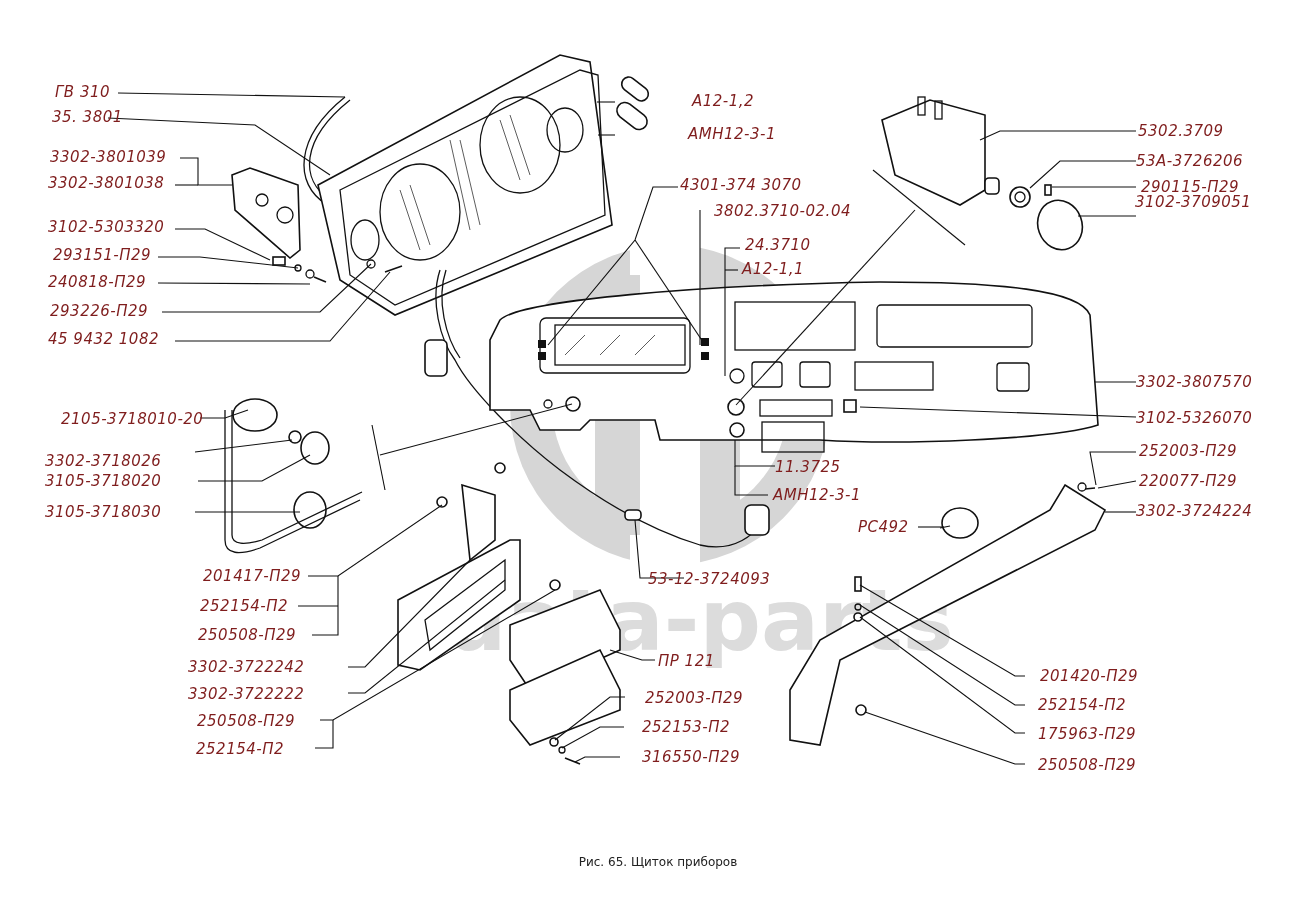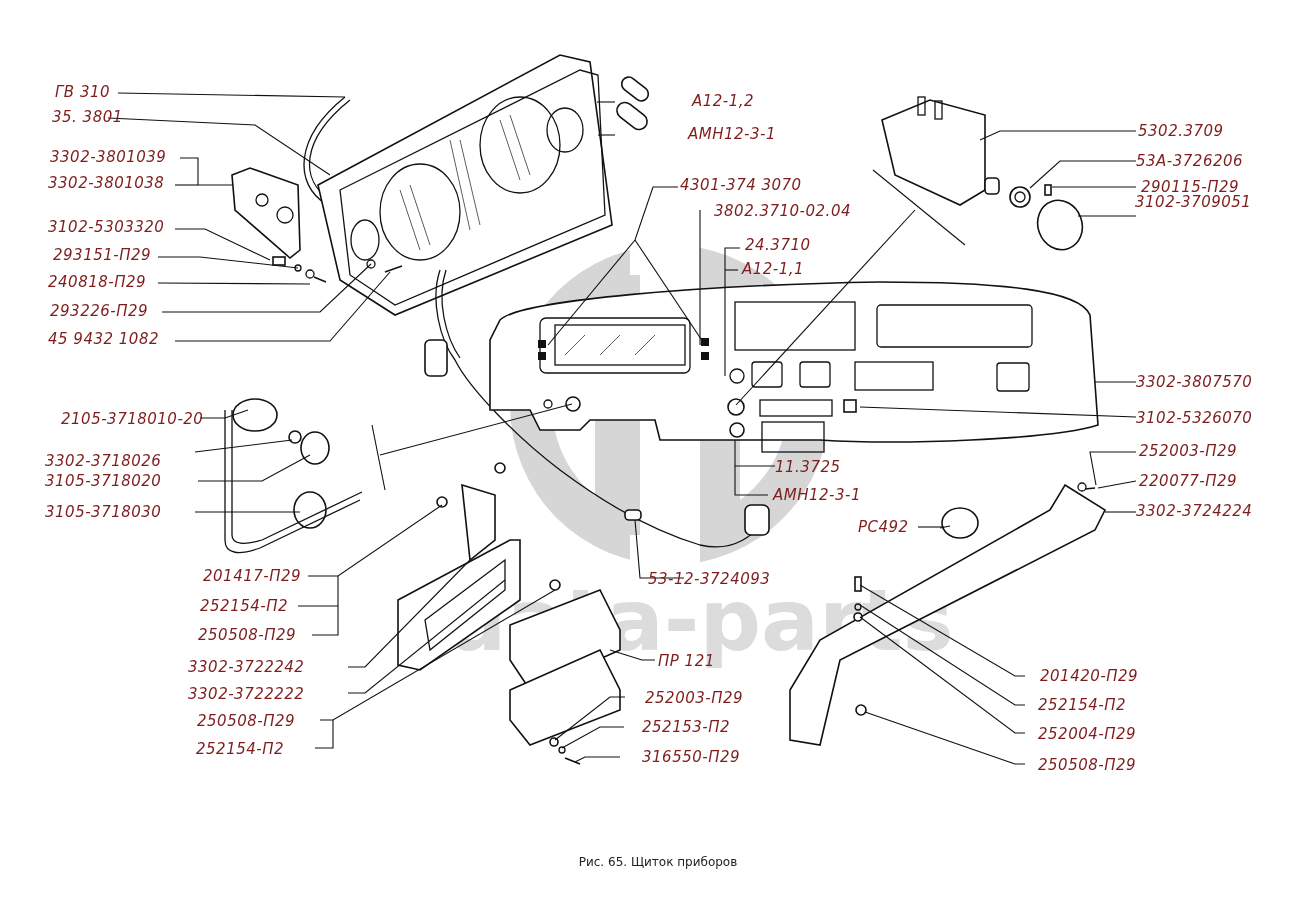--- a/index.html
+++ b/index.html
@@ -253,17 +253,17 @@
 <span class="lbl" style="left:197px;top:712px;">250508-П29</span>
 <span class="lbl" style="left:196px;top:740px;">252154-П2</span>
 
 <span class="lbl" style="left:658px;top:652px;">ПР 121</span>
 <span class="lbl" style="left:645px;top:689px;">252003-П29</span>
 <span class="lbl" style="left:642px;top:718px;">252153-П2</span>
 <span class="lbl" style="left:642px;top:748px;">316550-П29</span>
 
 <span class="lbl" style="left:1040px;top:667px;">201420-П29</span>
 <span class="lbl" style="left:1038px;top:696px;">252154-П2</span>
-<span class="lbl" style="left:1038px;top:725px;">252004-П29</span>
+<span class="lbl" style="left:1038px;top:725px;">175963-П29</span>
 <span class="lbl" style="left:1038px;top:756px;">250508-П29</span>
 
 <div class="caption">Рис. 65. Щиток приборов</div>
 </div>
 
 </body></html>

